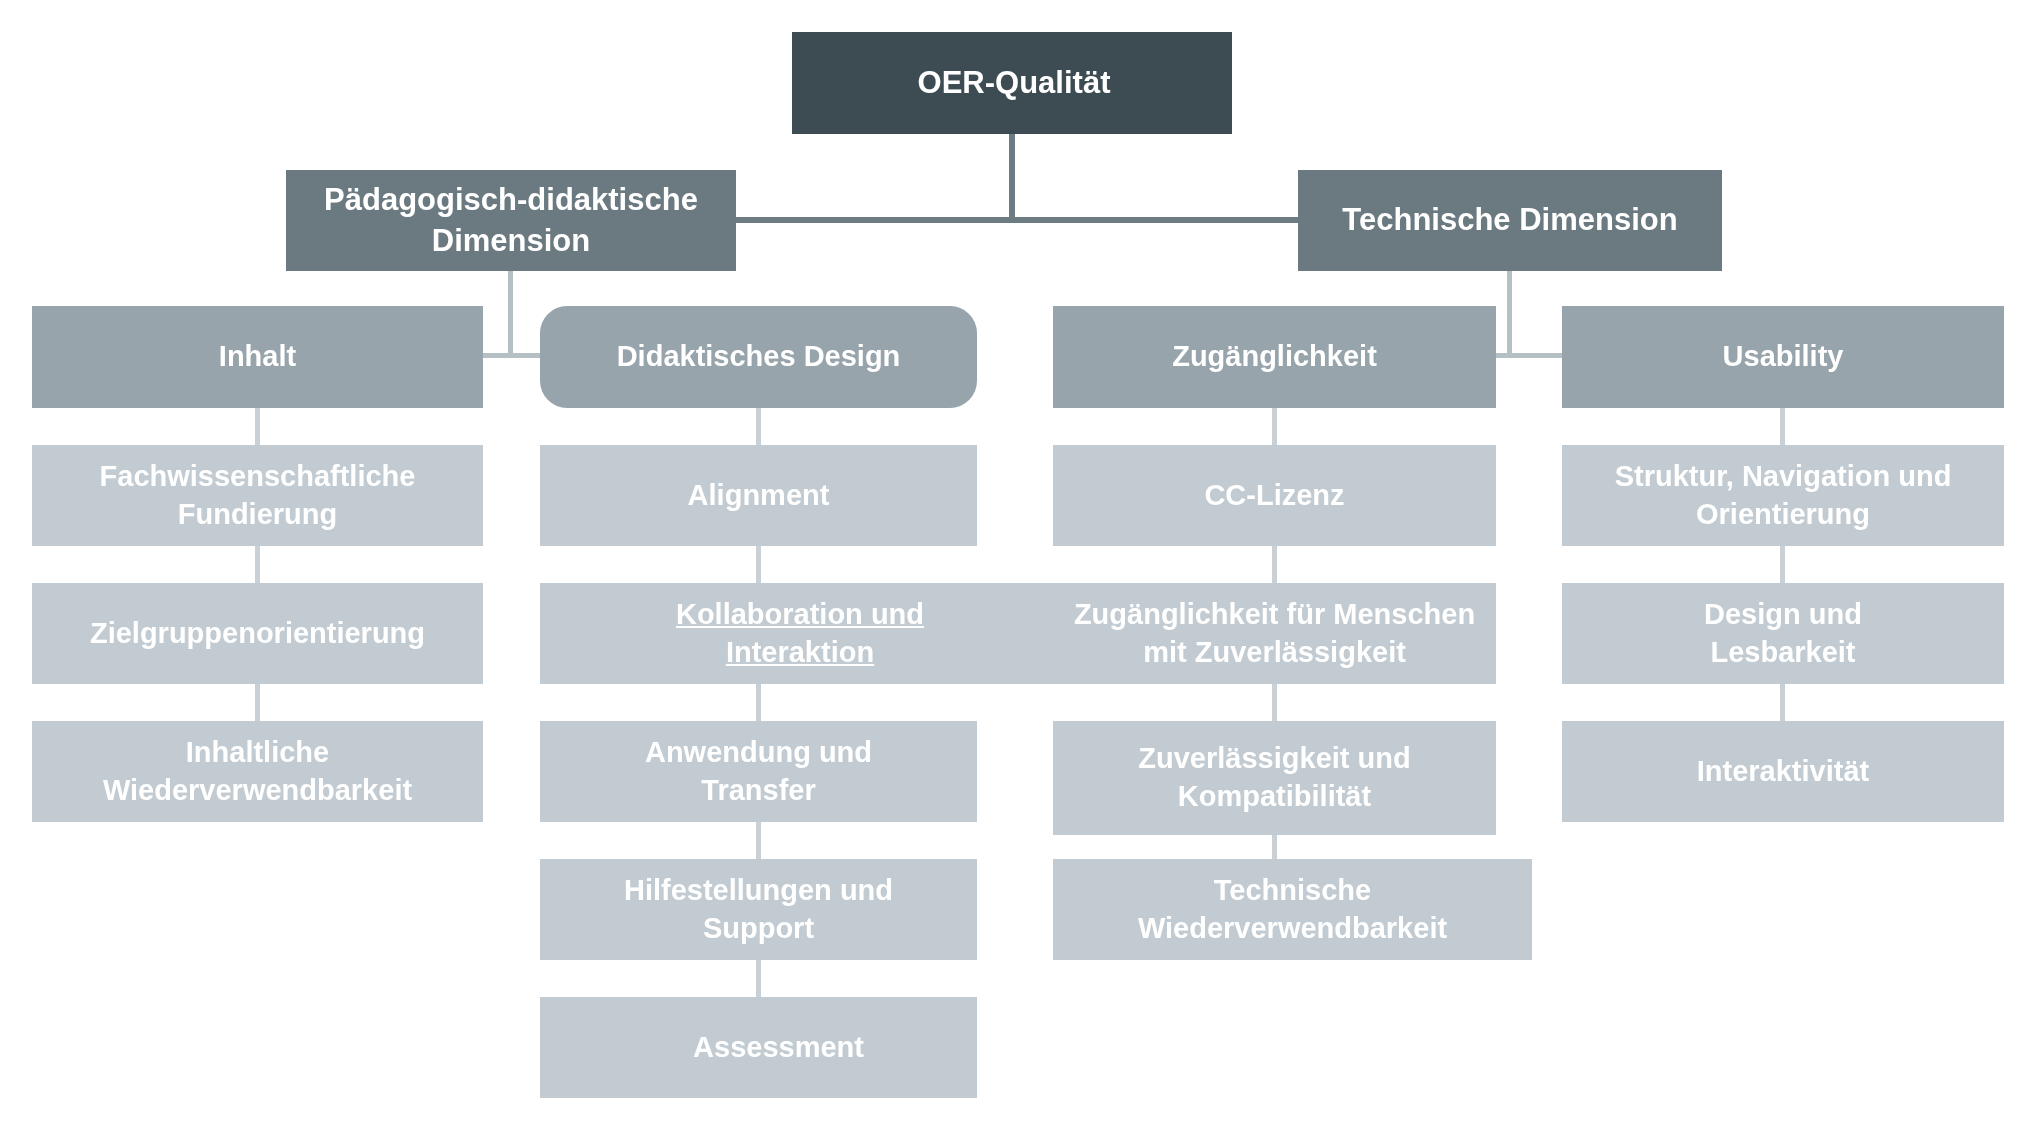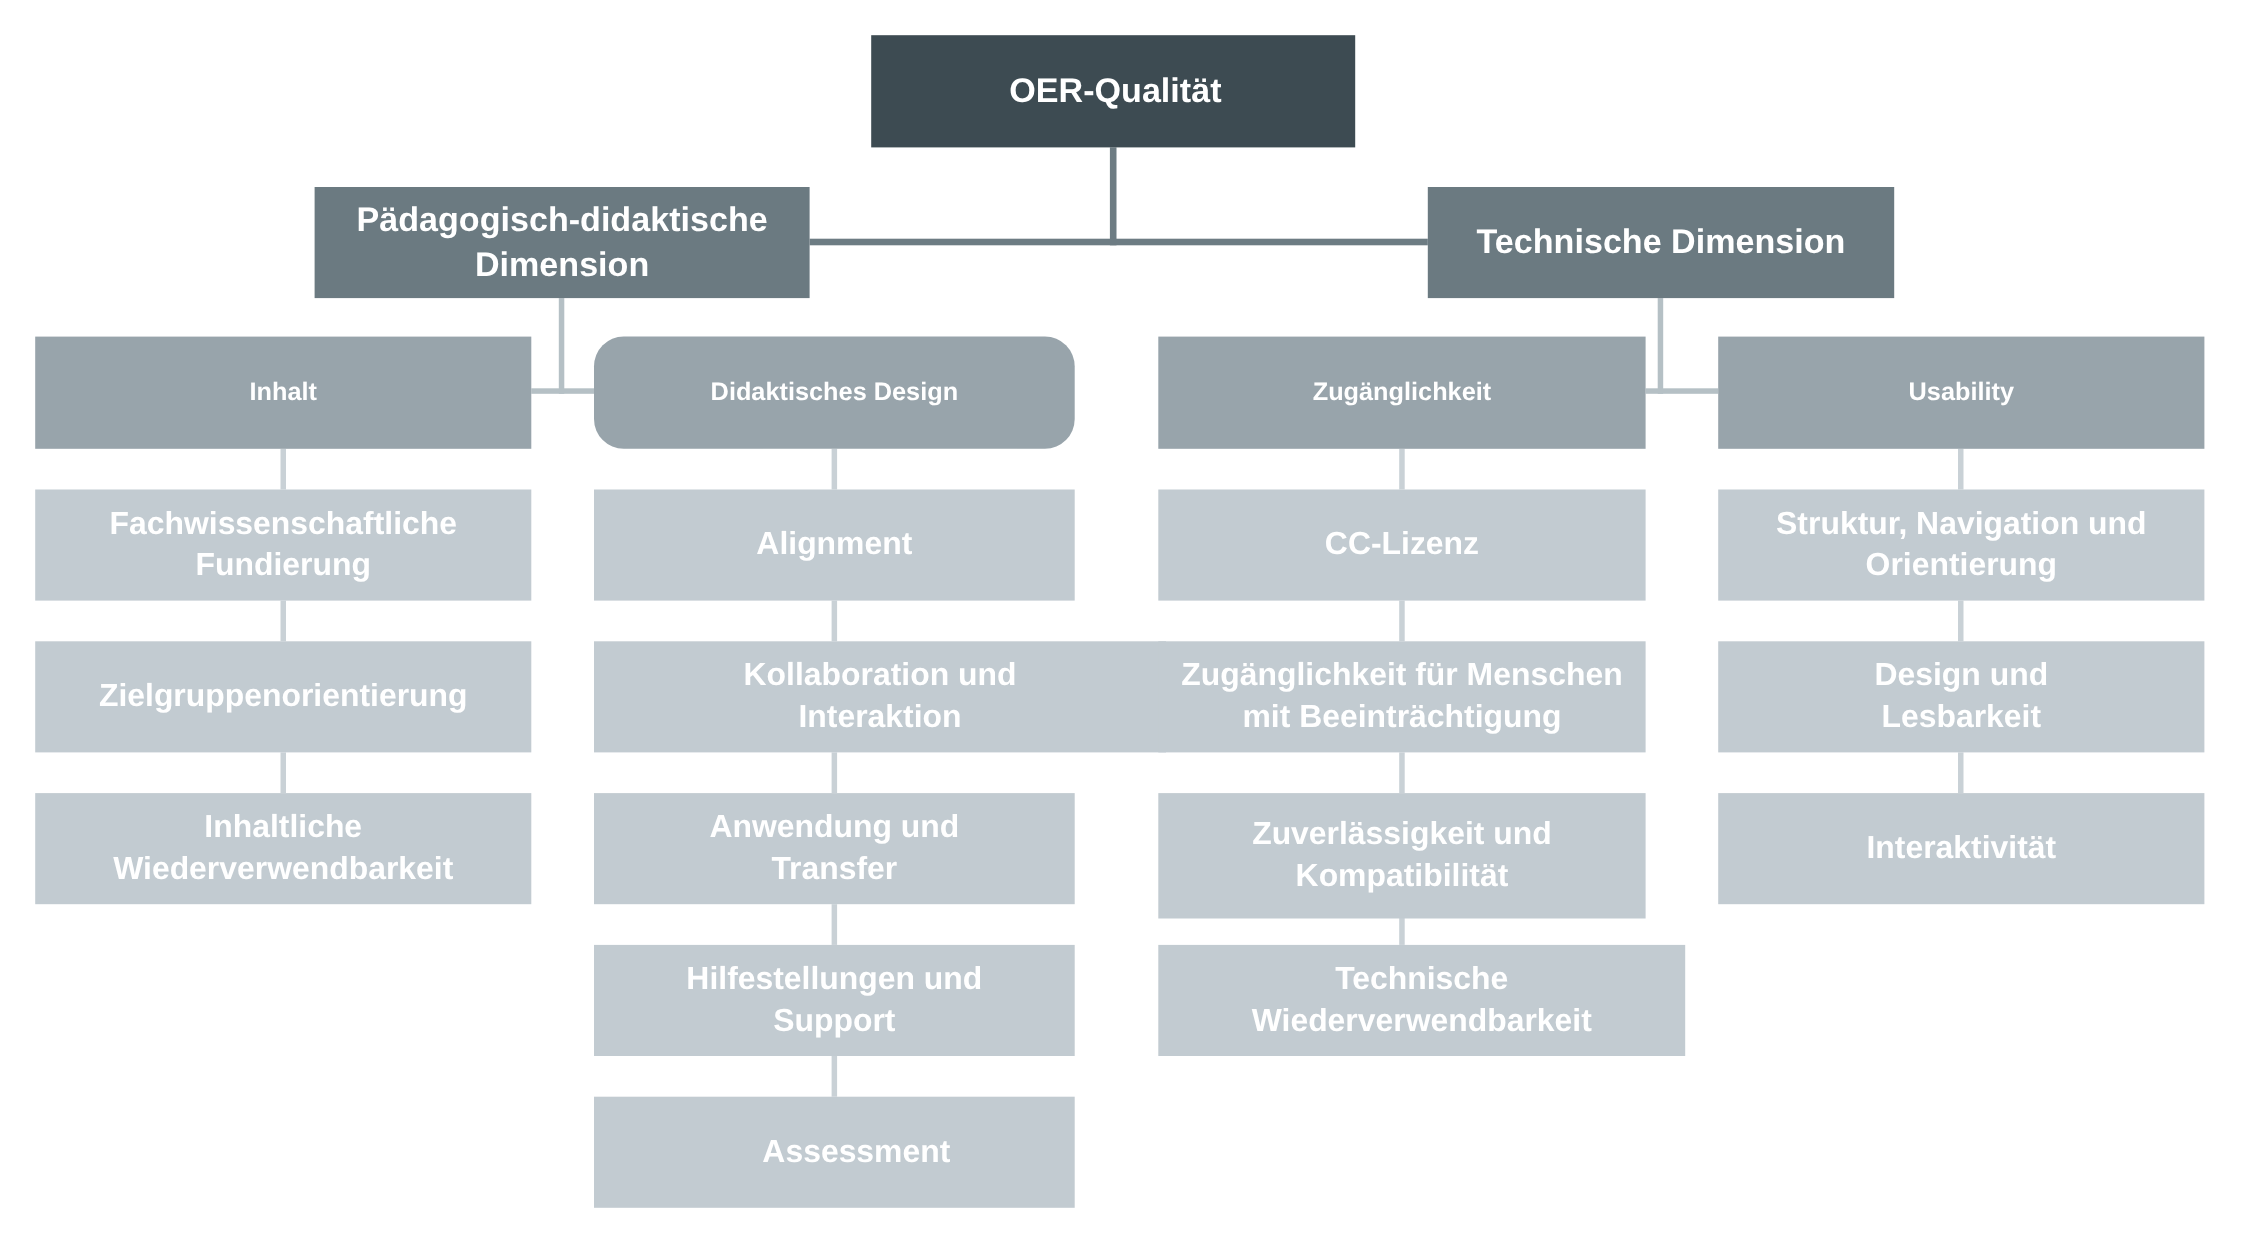--- a/index.html
+++ b/index.html
@@ -23,21 +23,21 @@
     text-align: center;
     color: var(--text, #ffffff);
     font-weight: 700;
     white-space: pre-line;
     line-height: 1.3;
     box-sizing: border-box;
     padding: 0 8px;
   }
   .lvl1 { background: var(--level1, #3d4b52); font-size: 31px; }
   .lvl2 { background: var(--level2, #6b7a81); font-size: 31px; }
-  .lvl3 { background: var(--level3, #98a4ab); font-size: 23px; }
+  .lvl3 { background: var(--level3, #98a4ab); font-size: 29px; }
   .lvl4 { background: var(--level4, #c2cbd1); font-size: 29px; }
   .conn { position: absolute; }
   .conn.dark  { background: var(--connector_dark, #6d7c83); }
   .conn.mid   { background: var(--connector_mid, #b5c0c5); }
   .conn.light { background: var(--connector_light, #c9d1d6); }
 </style>
 </head>
 <body>
 
 <div class="canvas">
@@ -81,31 +81,31 @@
   <div class="box lvl3" style="left:1053px; top:306px; width:443px; height:102px;">Zugänglichkeit</div>
   <div class="box lvl3" style="left:1562px; top:306px; width:442px; height:102px;">Usability</div>
 
   <div class="box lvl4" style="left:32px; top:445px; width:451px; height:101px;">Fachwissenschaftliche
 Fundierung</div>
   <div class="box lvl4" style="left:32px; top:583px; width:451px; height:101px;">Zielgruppenorientierung</div>
   <div class="box lvl4" style="left:32px; top:721px; width:451px; height:101px;">Inhaltliche
 Wiederverwendbarkeit</div>
 
   <div class="box lvl4" style="left:540px; top:445px; width:437px; height:101px;">Alignment</div>
-  <div class="box lvl4" style="left:540px; top:583px; width:520px; height:101px;">Kollaboration und
+  <div class="box lvl4" style="left:540px; top:583px; width:520px; height:101px;text-decoration:underline;">Kollaboration und
 Interaktion</div>
   <div class="box lvl4" style="left:540px; top:721px; width:437px; height:101px;">Anwendung und
 Transfer</div>
   <div class="box lvl4" style="left:540px; top:859px; width:437px; height:101px;">Hilfestellungen und
 Support</div>
   <div class="box lvl4" style="left:540px; top:997px; width:437px; height:101px;padding-left:48px;">Assessment</div>
 
   <div class="box lvl4" style="left:1053px; top:445px; width:443px; height:101px;">CC-Lizenz</div>
   <div class="box lvl4" style="left:1053px; top:583px; width:443px; height:101px;">Zugänglichkeit für Menschen
-mit Beeinträchtigung</div>
+mit Zuverlässigkeit</div>
   <div class="box lvl4" style="left:1053px; top:721px; width:443px; height:114px;">Zuverlässigkeit und
 Kompatibilität</div>
   <div class="box lvl4" style="left:1053px; top:859px; width:479px; height:101px;">Technische
 Wiederverwendbarkeit</div>
 
   <div class="box lvl4" style="left:1562px; top:445px; width:442px; height:101px;text-align:center;">Struktur, Navigation und
 Orientierung</div>
   <div class="box lvl4" style="left:1562px; top:583px; width:442px; height:101px;">Design und
 Lesbarkeit</div>
   <div class="box lvl4" style="left:1562px; top:721px; width:442px; height:101px;">Interaktivität</div>

